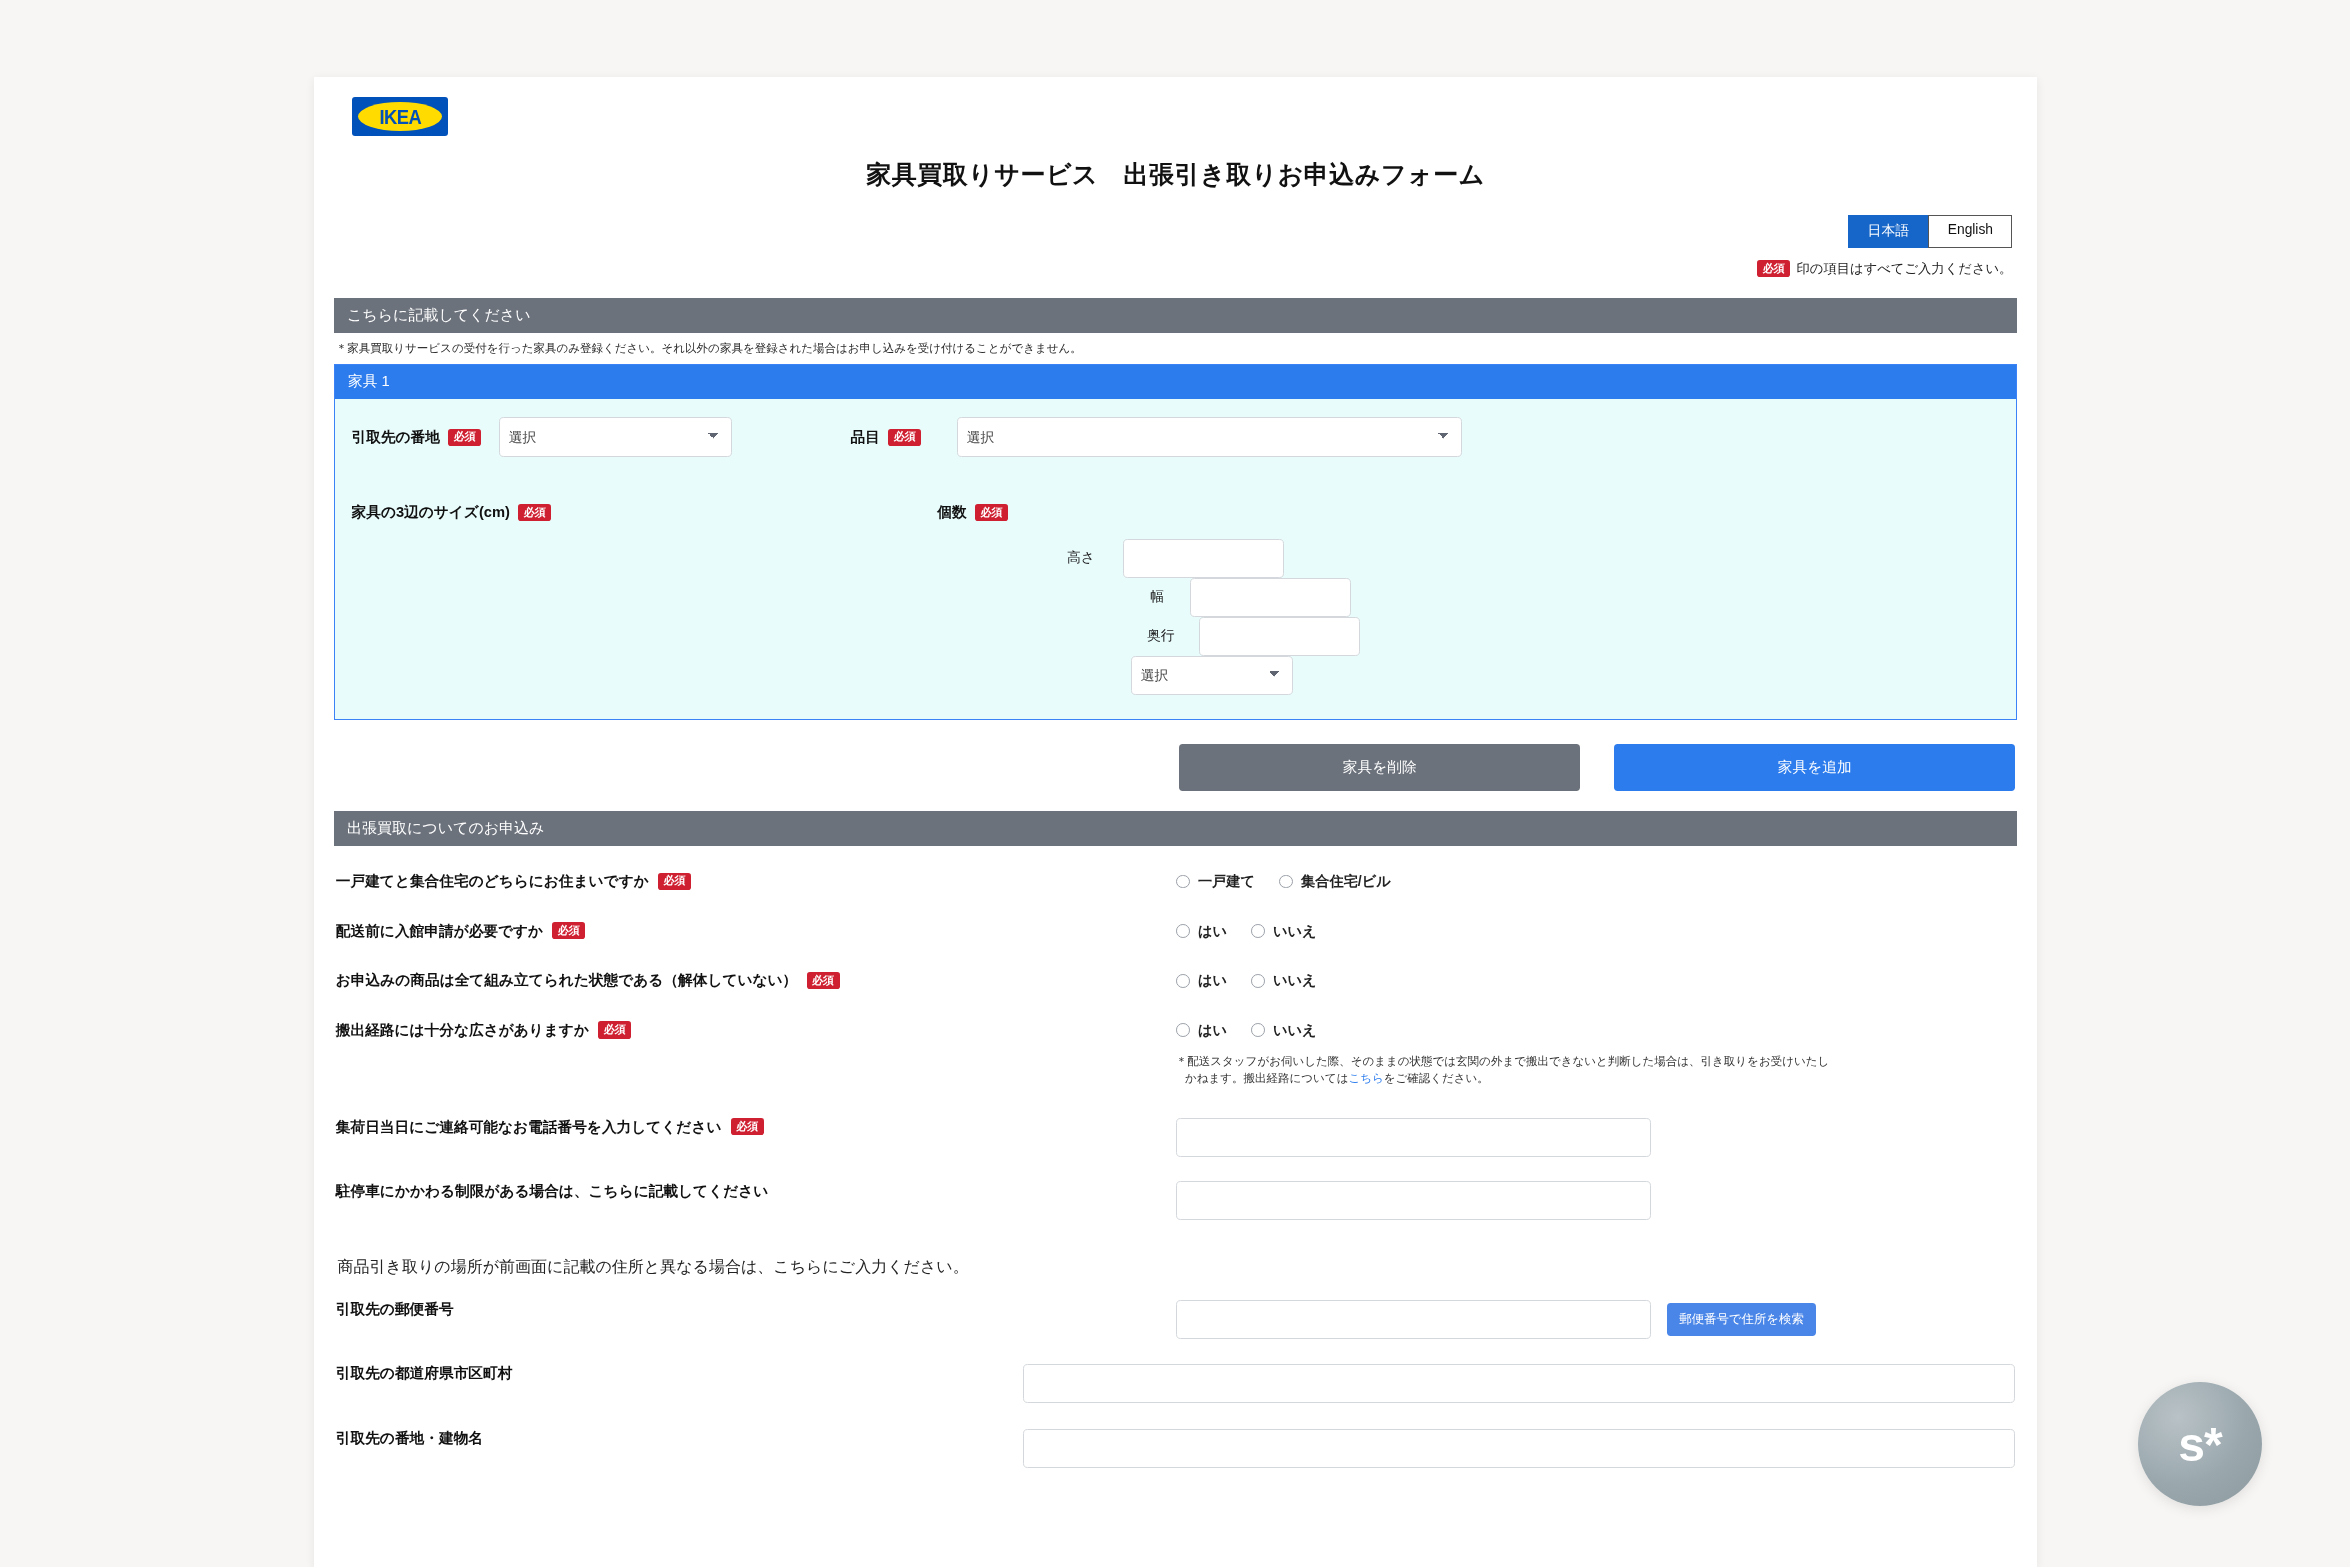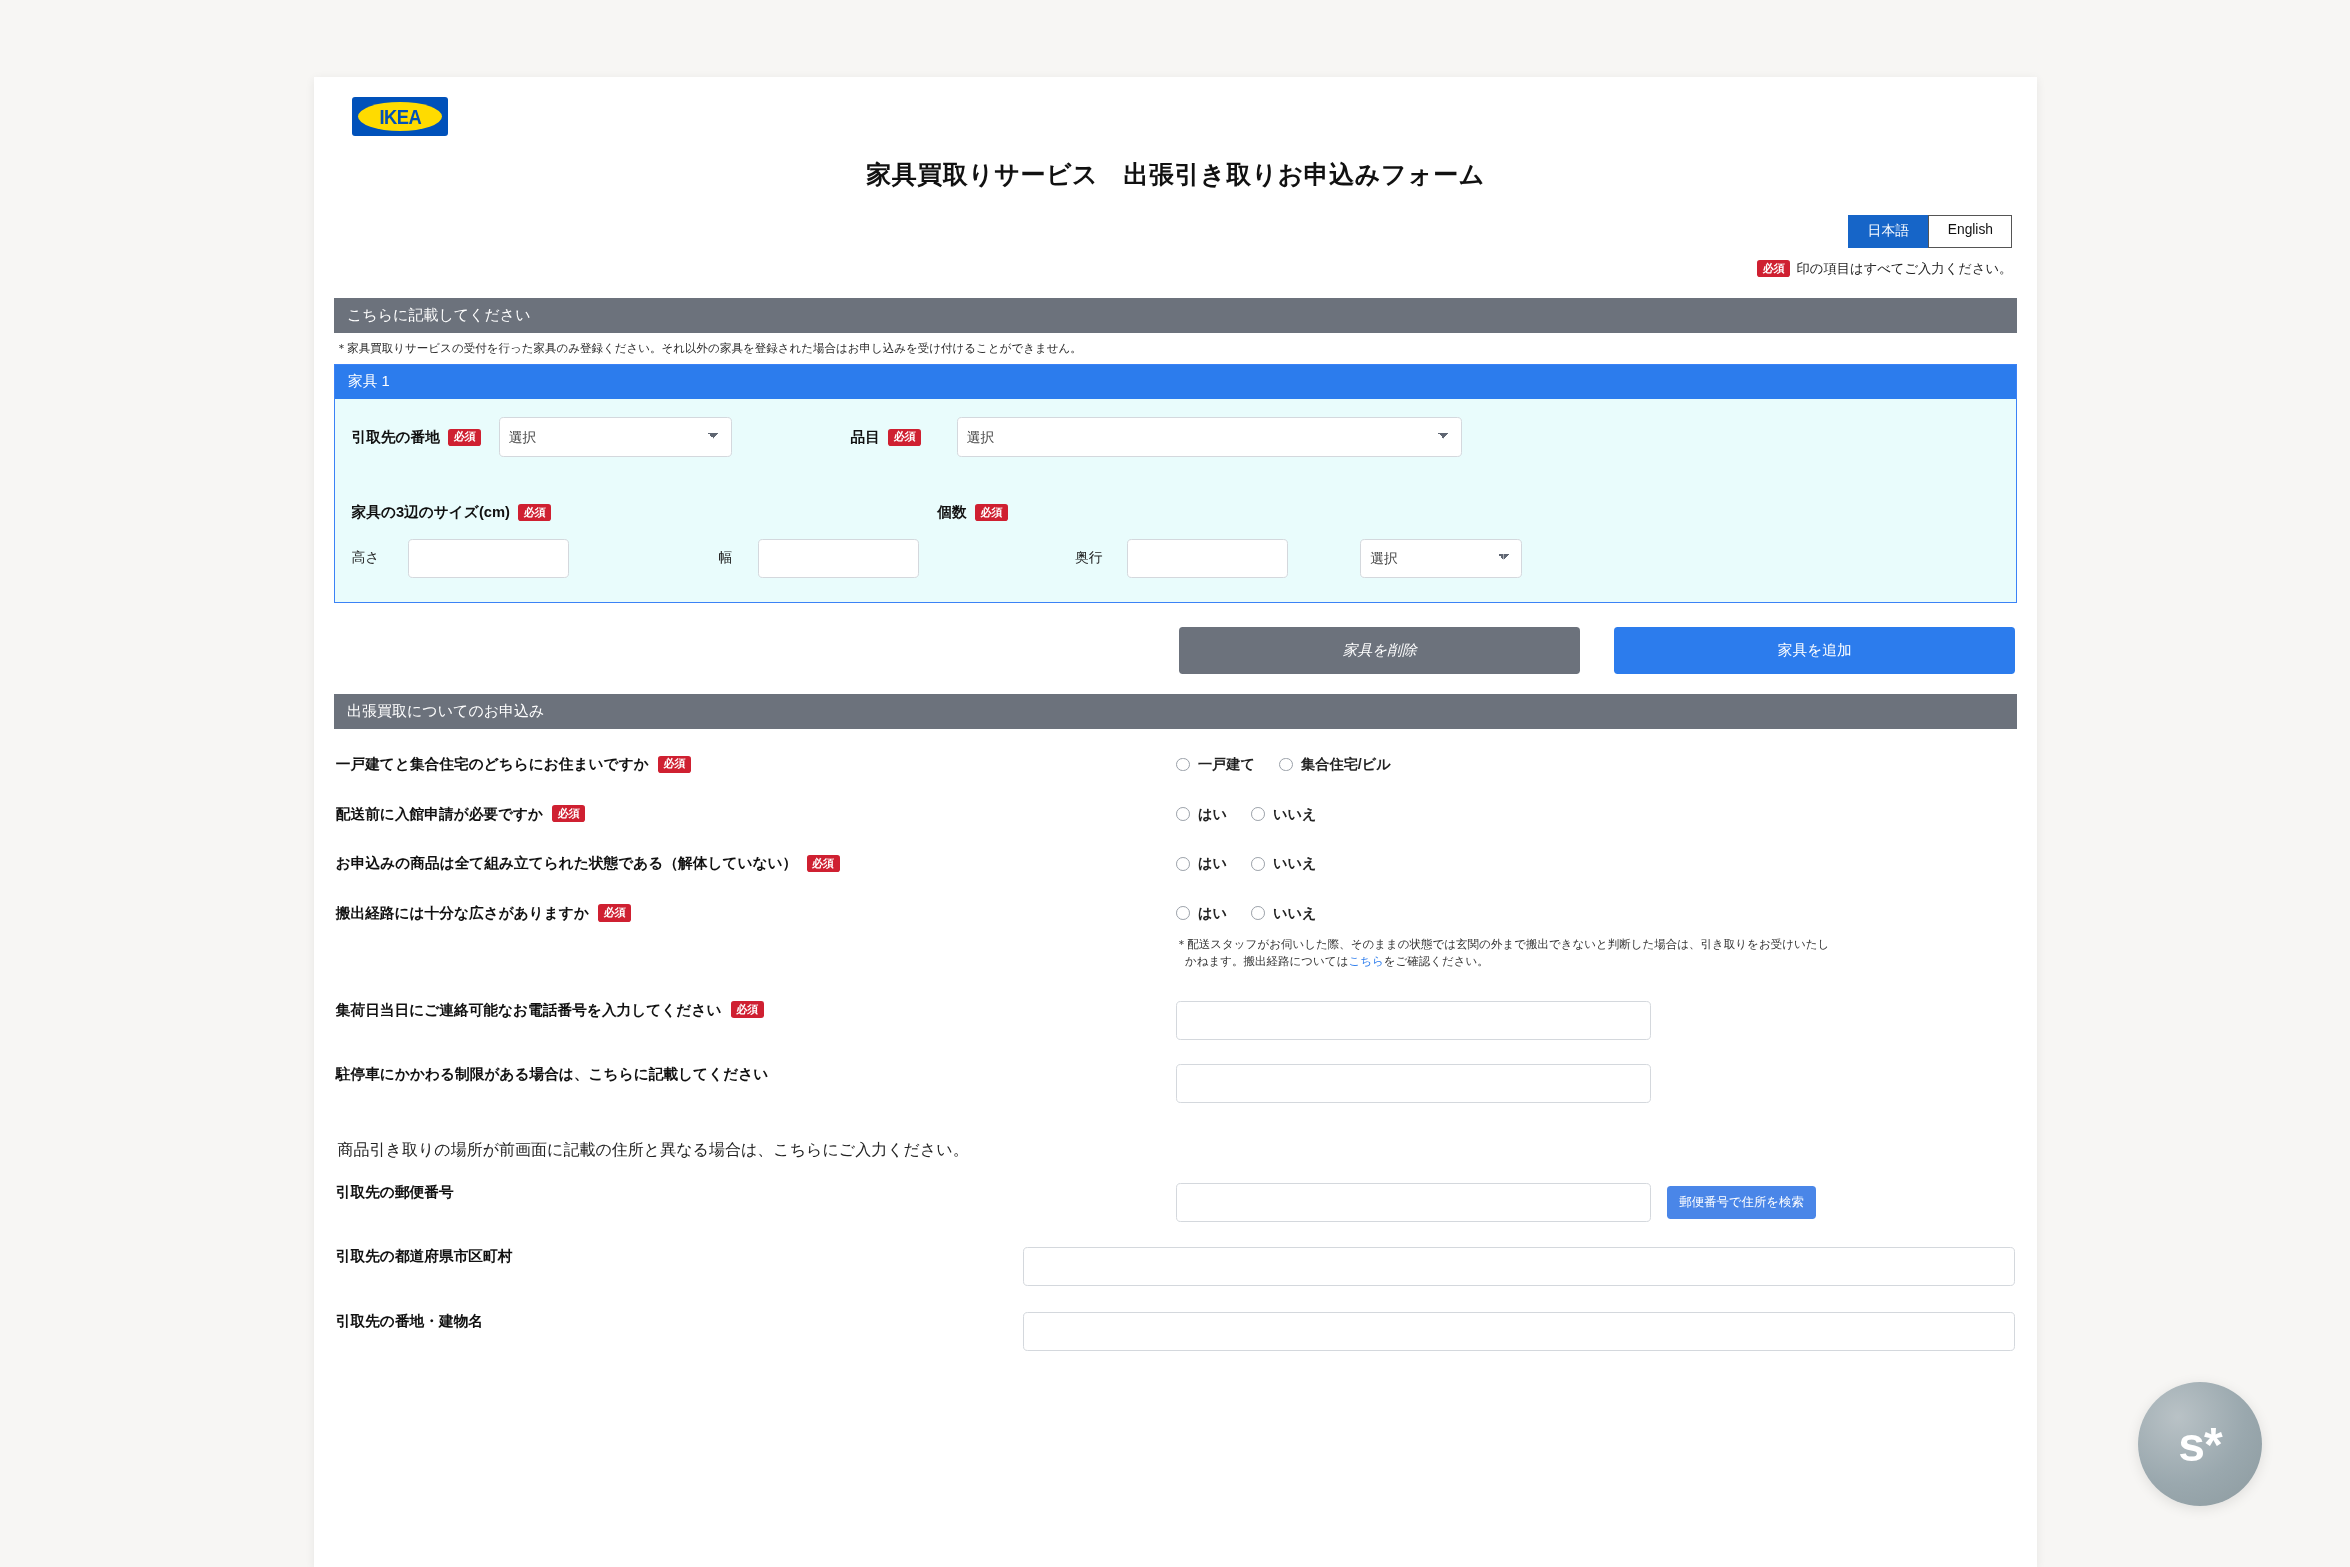--- a/index.html
+++ b/index.html
@@ -148,36 +148,36 @@
       calc(100% - 12px) calc(50% - 0.9px);
     background-size: 5.5px 5.5px, 5.5px 5.5px;
     background-repeat: no-repeat;
   }
 
   .cat-select { width: 233px; height: 40px; }
   .item-select { width: 505px; height: 40px; }
   .qty-select { width: 162px; height: 39px; }
   .dim-input { width: 161px; height: 39px; }
 
-  .size-row { display: flex; align-items: center; margin-top: 16.5px; }
+  .size-row { display: flex; align-items: center; margin-top: 16.5px; flex-direction: column; }
   .size-group { display: flex; align-items: center; gap: 12px; }
 
   
   .actions {
     display: flex; justify-content: flex-end; gap: 34px;
     margin-top: 24px; padding-right: 1.8px;
   }
   .btn {
     width: 401px; height: 47px;
     display: flex; align-items: center; justify-content: center;
     font-size: 14.7px; color: #ffffff;
     border-radius: 3.7px; cursor: pointer; border: none;
     font-family: "Liberation Sans", "DejaVu Sans", sans-serif;
   }
-  .btn-gray { background: #6c727c; font-style: italic; }
+  .btn-gray { background: #6c727c; }
   .btn-blue { background: #2c7ced; }
 
   
   .qblock { padding: 0 1.8px; }
   .qrow { display: flex; align-items: flex-start; margin-top: 24px; }
   .qlabel {
     width: 840px;
     font-size: 14.7px; font-weight: bold; color: #111111;
     display: flex; align-items: center; gap: 9.2px; flex-wrap: wrap;
     line-height: 1.5;

